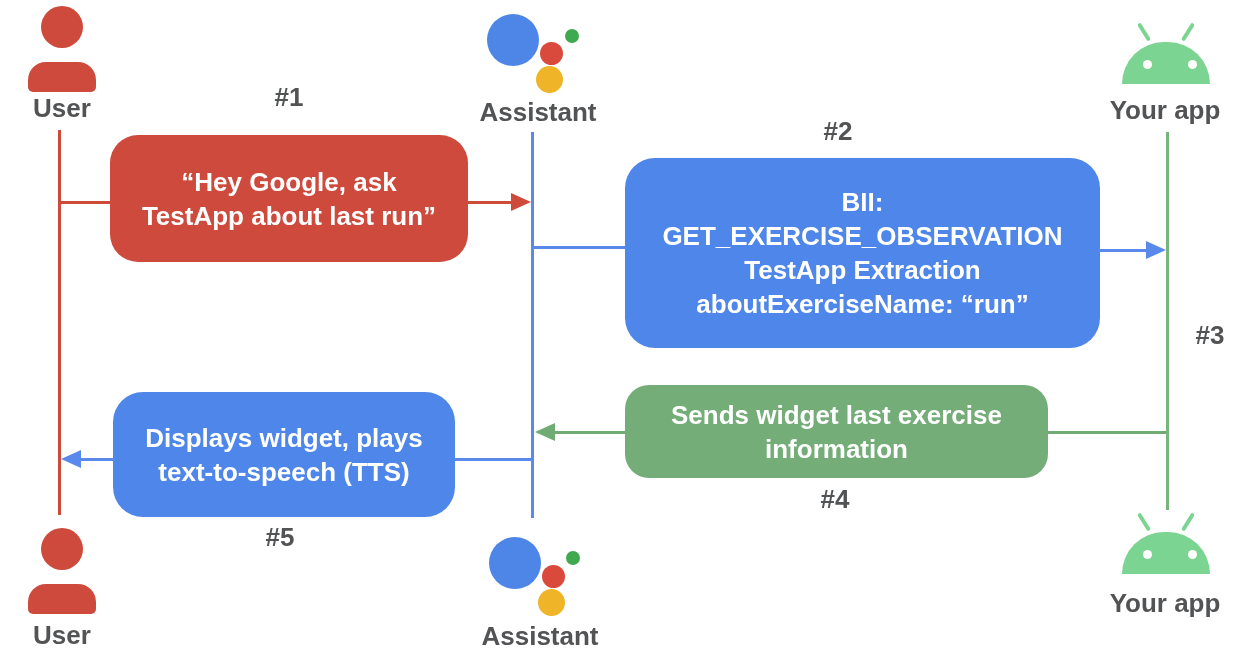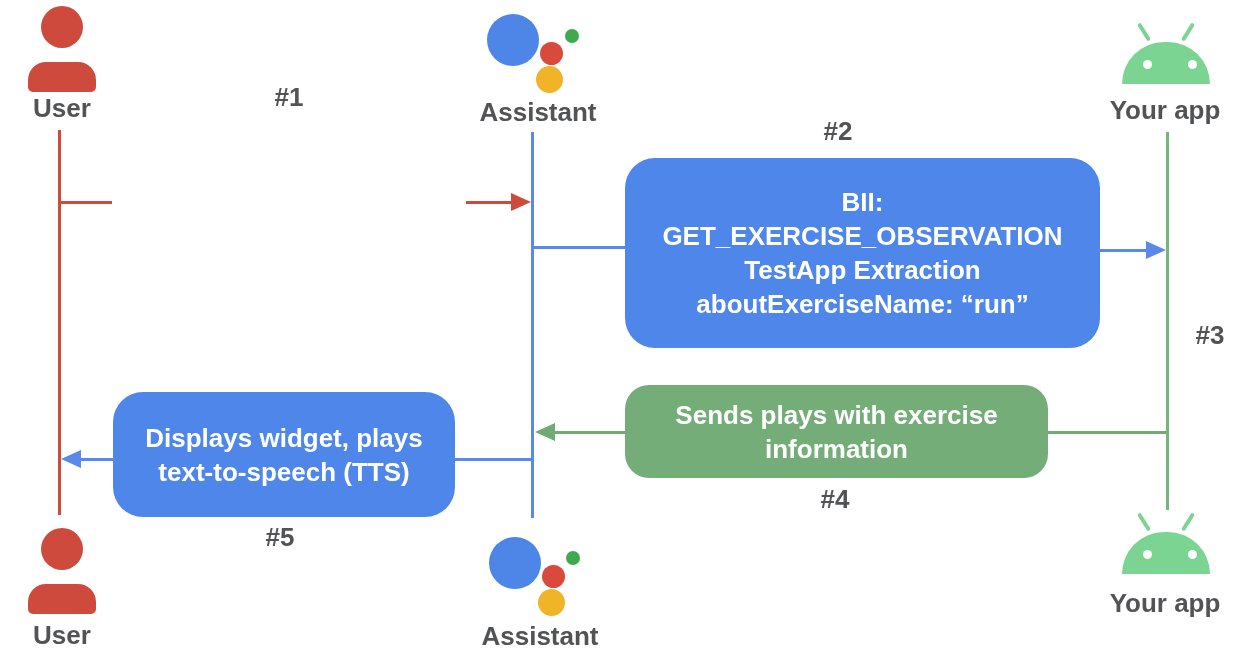--- a/index.html
+++ b/index.html
@@ -80,39 +80,43 @@
     <div class="android-antenna l"></div>
     <div class="android-antenna r"></div>
     <div class="android-dome"></div>
     <div class="android-eye l"></div>
     <div class="android-eye r"></div>
   </div>
   <div class="actorlabel" style="left:1095px;top:95px;width:140px;">Your app</div>
 
   <div class="steplabel" style="left:259px;top:82px;">#1</div>
   <div class="hline red" style="left:58px;top:201px;width:54px;"></div>
+  <div class="msgbox red" style="left:110px;top:135px;width:358px;height:127px;">
+    <span>“Hey Google, ask
+TestApp about last run”</span>
+  </div>
   <div class="hline red" style="left:466px;top:201px;width:46px;"></div>
   <div class="arrow right red" style="left:511px;top:193px;"></div>
 
   <div class="steplabel" style="left:808px;top:116px;">#2</div>
   <div class="hline blue" style="left:533px;top:246px;width:92px;"></div>
   <div class="msgbox blue" style="left:625px;top:158px;width:475px;height:190px;">
     <span>BII:
 GET_EXERCISE_OBSERVATION
 TestApp Extraction
 aboutExerciseName: “run”</span>
   </div>
   <div class="hline blue" style="left:1098px;top:249px;width:50px;"></div>
   <div class="arrow right blue" style="left:1146px;top:241px;"></div>
 
   <div class="steplabel" style="left:1180px;top:320px;">#3</div>
 
   <div class="hline green" style="left:1046px;top:431px;width:120px;"></div>
   <div class="msgbox green" style="left:625px;top:385px;width:423px;height:93px;">
-    <span>Sends plays with exercise
+    <span>Sends widget last exercise
 information</span>
   </div>
   <div class="hline green" style="left:553px;top:431px;width:74px;"></div>
   <div class="arrow left green" style="left:535px;top:423px;"></div>
   <div class="steplabel" style="left:805px;top:484px;">#4</div>
 
   <div class="hline blue" style="left:453px;top:458px;width:80px;"></div>
   <div class="msgbox blue" style="left:113px;top:392px;width:342px;height:125px;align-items:center;">
     <span>Displays widget, plays
 text-to-speech (TTS)</span>

